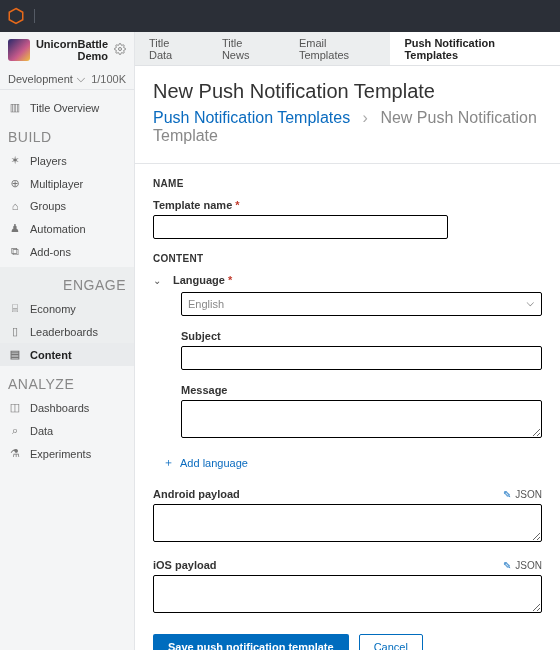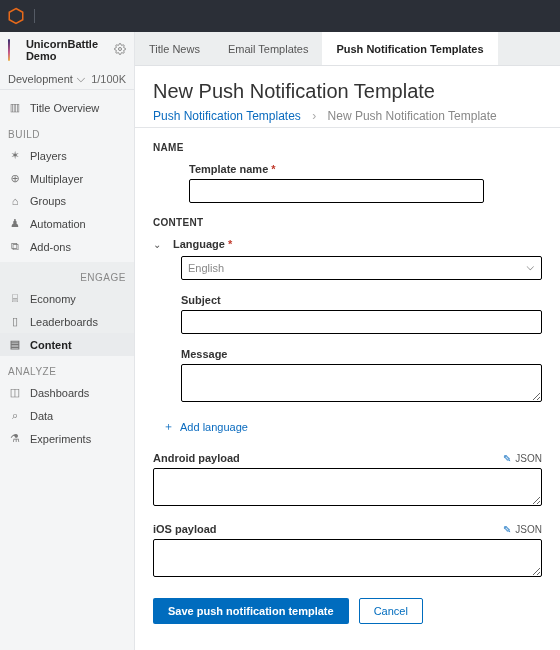--- a/index.html
+++ b/index.html
@@ -38,21 +38,22 @@
     background: #f4f5f6;
     border-right: 1px solid #e3e5e8;
     display: flex;
     flex-direction: column;
     font-size: 11px;
   }
   .studio-row {
     display: flex;
     align-items: center;
     padding: 6px 8px;
-    gap: 16px;
+    gap: 6px;
+    text-align: right;
   }
   .studio-icon {
     width: 22px; height: 22px;
     background: linear-gradient(135deg,#2a2a6a 0%,#c85a8a 60%,#f0c040 100%);
     border-radius: 3px;
   }
   .studio-name {
     flex: 1;
     font-weight: 600;
     font-size: 11px;
@@ -65,21 +66,21 @@
     align-items: center;
     padding: 4px 8px;
     font-size: 11px;
     color: #555;
     border-bottom: 1px solid #e3e5e8;
   }
   .env-row .quota { margin-left: auto; color: #666; }
   .chev { margin-left: 4px; color: #888; }
   .nav-section-label {
     padding: 10px 8px 4px 8px;
-    font-size: 10px;
+    font-size: 14px;
     color: #888;
     letter-spacing: 0.5px;
   }
   .nav-item {
     display: flex;
     align-items: center;
     gap: 8px;
     padding: 5px 8px;
     color: #444;
     cursor: pointer;
@@ -126,23 +127,23 @@
     overflow-y: auto;
     flex: 1;
   }
   .page-title {
     font-size: 20px;
     font-weight: 400;
     color: #333;
     margin-bottom: 6px;
   }
   .breadcrumb {
-    font-size: 12px;
+    font-size: 16px;
     color: #888;
-    margin-bottom: 4px;
+    margin-bottom: 18px;
   }
   .breadcrumb a { color: #0a6bbf; text-decoration: none; }
   .breadcrumb .sep { margin: 0 8px; color: #aaa; }
   .hr {
     border: none;
     border-top: 1px solid #e3e5e8;
     margin: 0 -18px 14px -18px;
   }
   .section-label {
     font-size: 10px;
@@ -230,21 +231,21 @@
   .btn-primary {
     background: #006cbe;
     color: #fff;
     font-weight: 600;
   }
   .btn-secondary {
     background: #fff;
     border: 1px solid #006cbe;
     color: #006cbe;
   }
-  .input-narrow { max-width: 295px; margin-left: 36px; }
+  .input-narrow { max-width: 295px; }
 </style>
 </head>
 <body>
 
 <div class="topbar">
   <span class="logo-hex">
     <svg width="18" height="18" viewBox="0 0 24 24">
         <polygon points="12,2 21,7 21,17 12,22 3,17 3,7" fill="none" stroke="#e86a1a" stroke-width="2"></polygon>
       </svg>
   </span>
@@ -321,20 +322,23 @@
       </div>
     <div class="nav-item">
         <span class="nicon">⚗</span>
         <span>Experiments</span>
       </div>
   </aside>
 
   <section class="content">
     <div class="tabs">
       <div class="tab">
+          <span>Title Data</span>
+        </div>
+      <div class="tab">
           <span>Title News</span>
         </div>
       <div class="tab">
           <span>Email Templates</span>
         </div>
       <div class="tab active">
           <span>Push Notification Templates</span>
         </div>
     </div>
 

